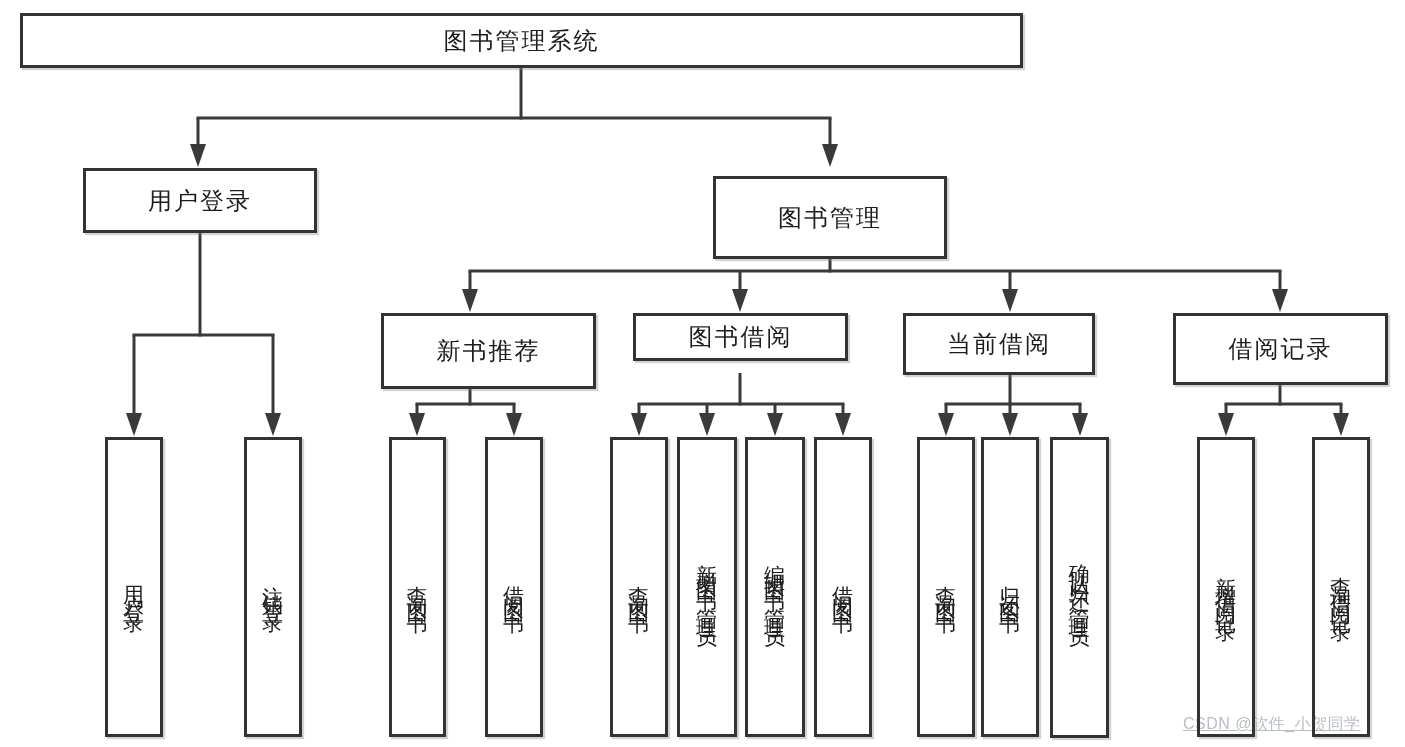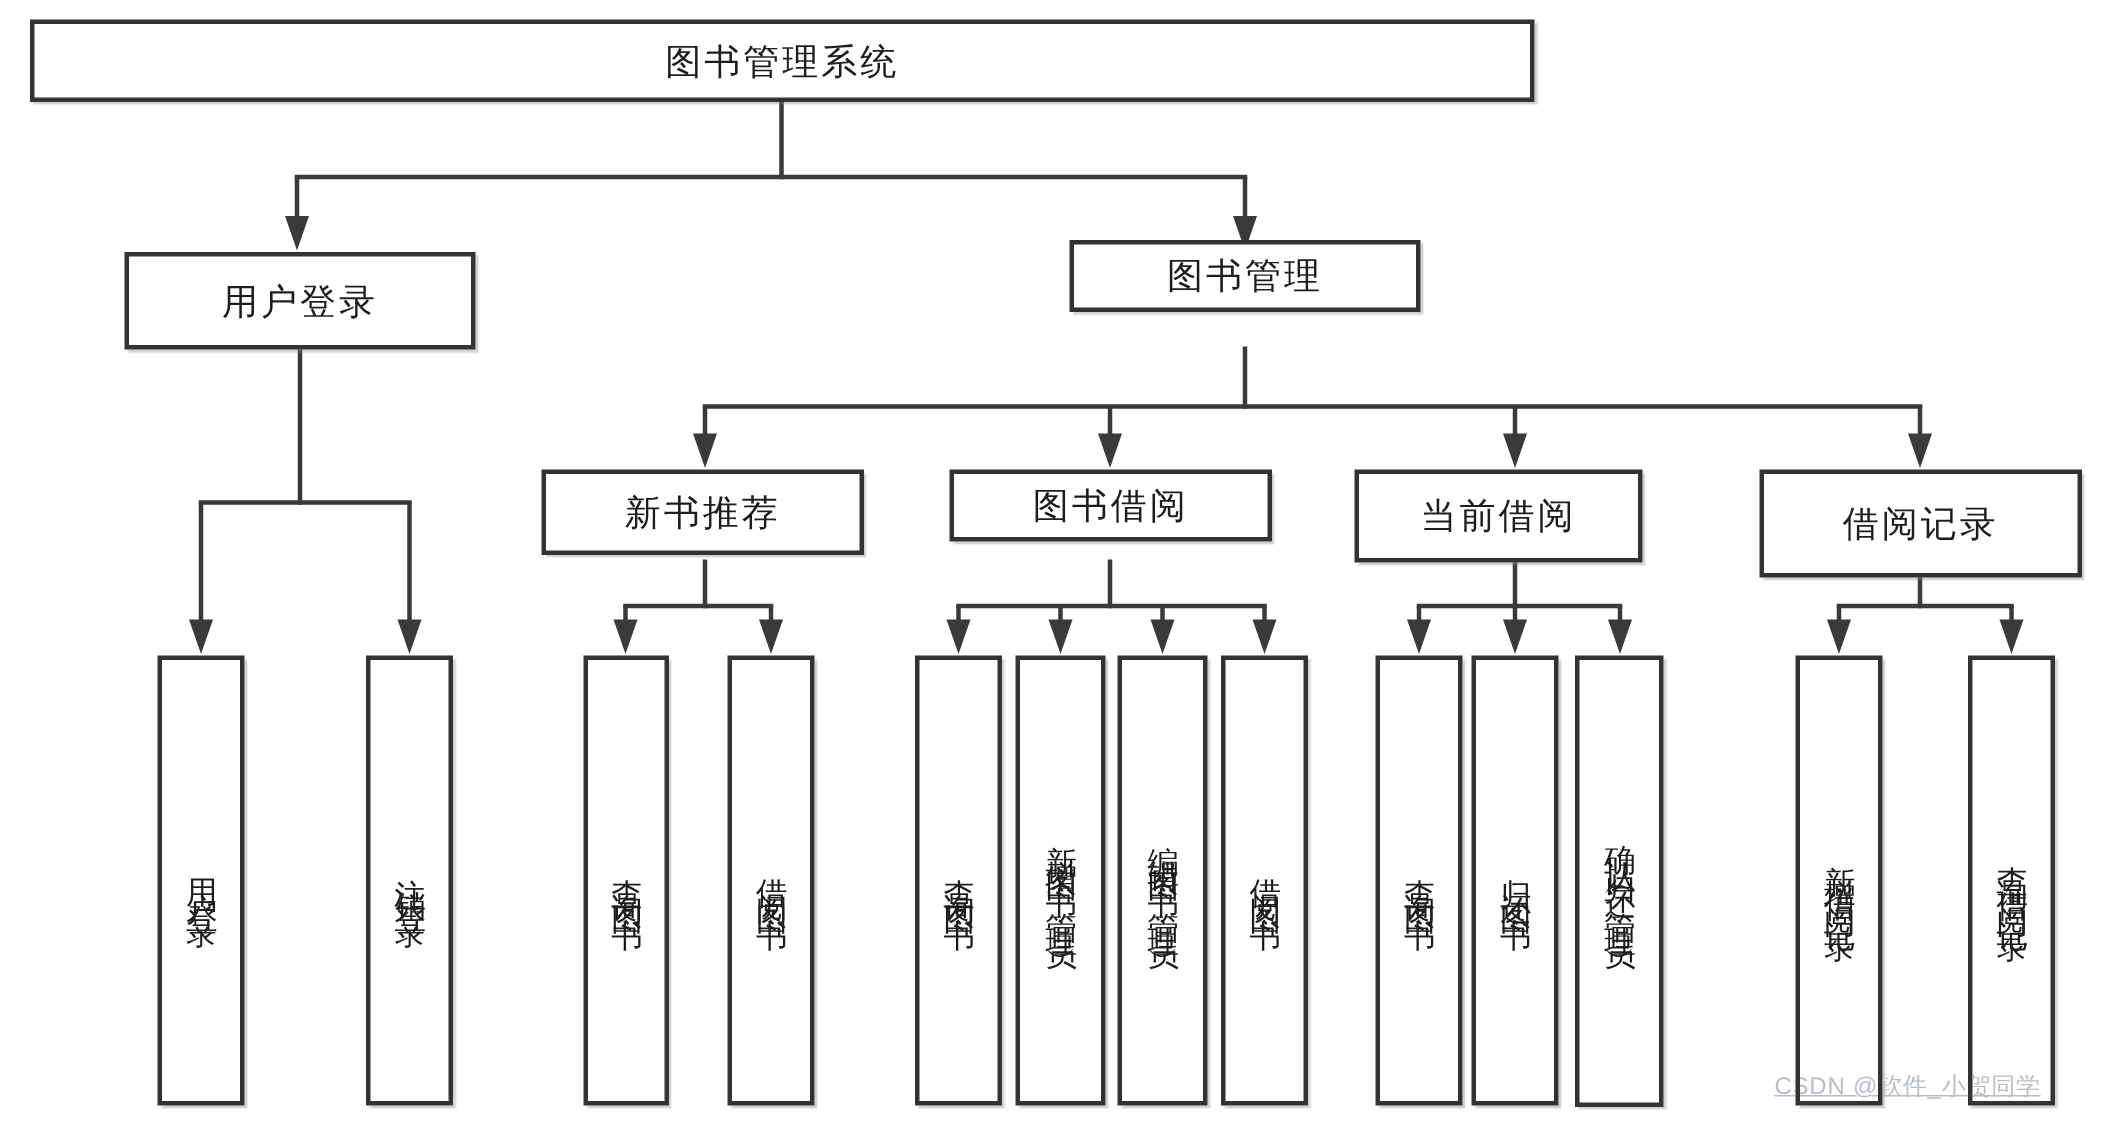--- a/index.html
+++ b/index.html
@@ -137,25 +137,25 @@
     </g>
   </svg>
 
   <div class="hbox" style="left:20px;top:13px;width:1003px;height:55px">
     <span>图书管理系统</span>
   </div>
 
   <div class="hbox" style="left:83px;top:168px;width:234px;height:65px">
     <span>用户登录</span>
   </div>
-  <div class="hbox" style="left:713px;top:160px;width:234px;height:48px">
+  <div class="hbox" style="left:713px;top:176px;width:234px;height:83px">
     <span>图书管理</span>
   </div>
 
-  <div class="hbox" style="left:361px;top:313px;width:215px;height:57px">
+  <div class="hbox" style="left:381px;top:313px;width:215px;height:76px">
     <span>新书推荐</span>
   </div>
   <div class="hbox" style="left:633px;top:313px;width:215px;height:48px">
     <span>图书借阅</span>
   </div>
   <div class="hbox" style="left:903px;top:313px;width:192px;height:62px">
     <span>当前借阅</span>
   </div>
   <div class="hbox" style="left:1173px;top:313px;width:215px;height:72px">
     <span>借阅记录</span>

